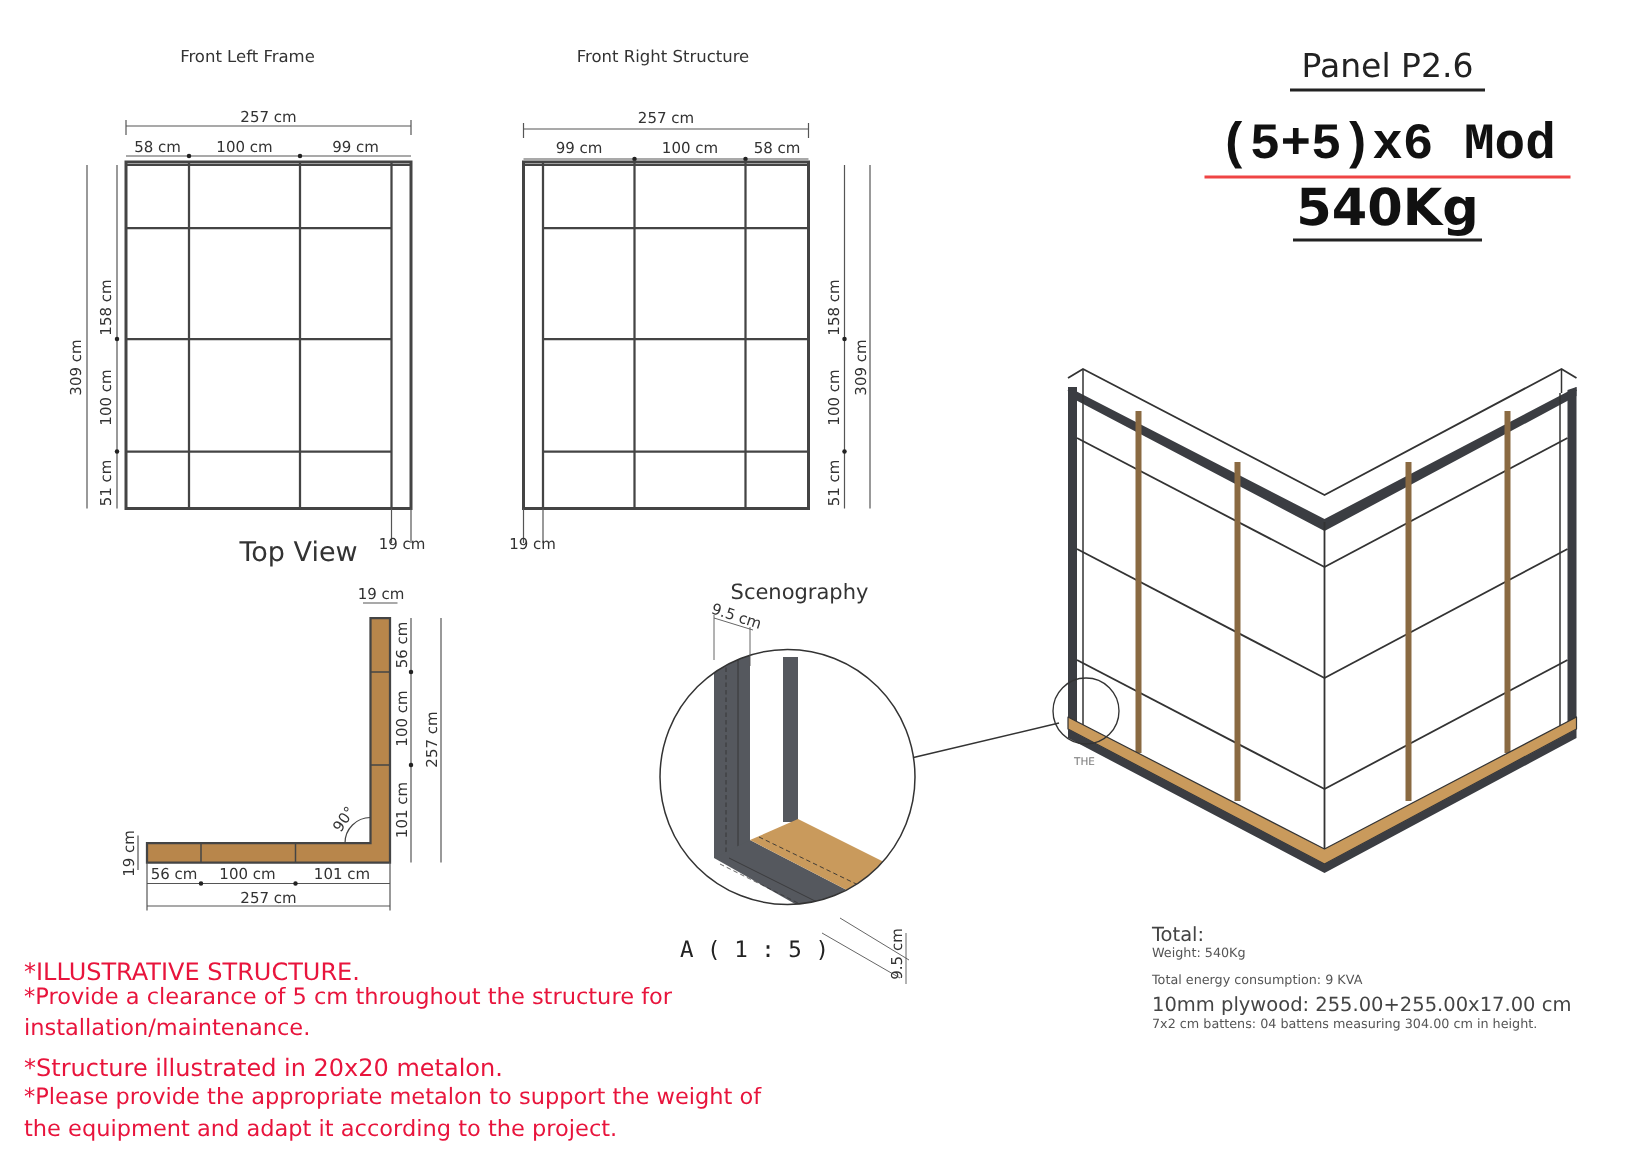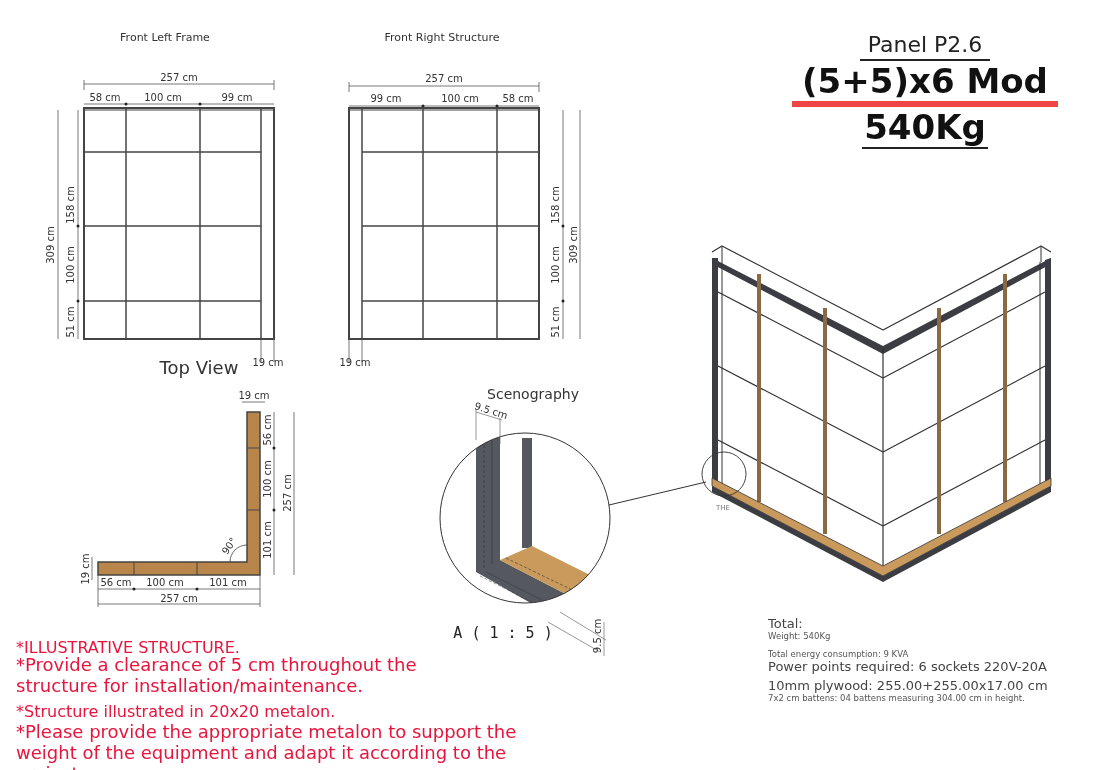--- a/index.html
+++ b/index.html
@@ -2,25 +2,25 @@
 <html><head>
 <meta charset="utf-8">
 <style>
   html, body { margin: 0; padding: 0; background: #ffffff; }
   body { width: 1100px; height: 770px; position: relative; overflow: hidden; font-family: "DejaVu Sans", sans-serif; color: #222; }
   svg#drawing { position: absolute; left: 0; top: 0; }
   .t { font-family: "DejaVu Sans", sans-serif; fill: #333; }
   .dim { font-family: "DejaVu Sans", sans-serif; fill: #333; font-size: 10px; }
   .title-block { position: absolute; left: 780px; top: 32px; width: 290px; text-align: center; }
   .panel-name { font-size: 22px; color: #222; display: inline-block; padding: 0 8px 2px; border-bottom: 2px solid #222; }
-  .panel-mod { font-size: 34px; font-weight: bold; color: #111; display: inline-block; margin-top: 0; border-bottom: 6px solid #ef4444; padding: 0 10px; line-height: 40px; }
+  .panel-mod { font-size: 34px; font-weight: bold; color: #111; display: inline-block; margin-top: 16px; border-bottom: 2px solid #ef4444; padding: 0 10px; line-height: 40px; font-family: Liberation Mono, monospace; }
   .panel-weight { font-size: 34px; font-weight: bold; color: #111; display: inline-block; border-bottom: 2px solid #222; line-height: 40px; padding: 0 2px; }
   .warn { position: absolute; left: 16px; color: #e8143c; font-family: "DejaVu Sans", sans-serif; }
   .warn.small { font-size: 16px; }
-  .warn.big { font-size: 18px; line-height: 21px; }
+  .warn.big { font-size: 15px; line-height: 21px; }
   .notes { position: absolute; left: 768px; top: 616px; width: 320px; color: #555; font-family: "DejaVu Sans", sans-serif; }
   .notes .h { font-size: 13px; color: #444; }
   .notes .s { font-size: 8.5px; }
   .notes .m { font-size: 13px; color: #444; }
 </style>
 </head>
 <body>
 
 <svg id="drawing" width="1100" height="770" viewBox="0 0 1100 770">
 
@@ -217,16 +217,15 @@
 
 <div class="warn small" style="top:638px;">*ILLUSTRATIVE STRUCTURE.</div>
 <div class="warn big" style="top:654px; width:470px;">*Provide a clearance of 5 cm throughout the structure for installation/maintenance.</div>
 <div class="warn small" style="top:702px;">*Structure illustrated in 20x20 metalon.</div>
 <div class="warn big" style="top:721px; width:520px;">*Please provide the appropriate metalon to support the weight of the equipment and adapt it according to the project.</div>
 
 <div class="notes">
   <div class="h">Total:</div>
   <div class="s">Weight: 540Kg</div>
   <div class="s" style="margin-top:8px;">Total energy consumption: 9 KVA</div>
-  <div class="m">Power points required: 6 sockets 220V-20A</div>
   <div class="m" style="margin-top:4px;">10mm plywood: 255.00+255.00x17.00 cm</div>
   <div class="s">7x2 cm battens: 04 battens measuring 304.00 cm in height.</div>
 </div>
 
 </body></html>

